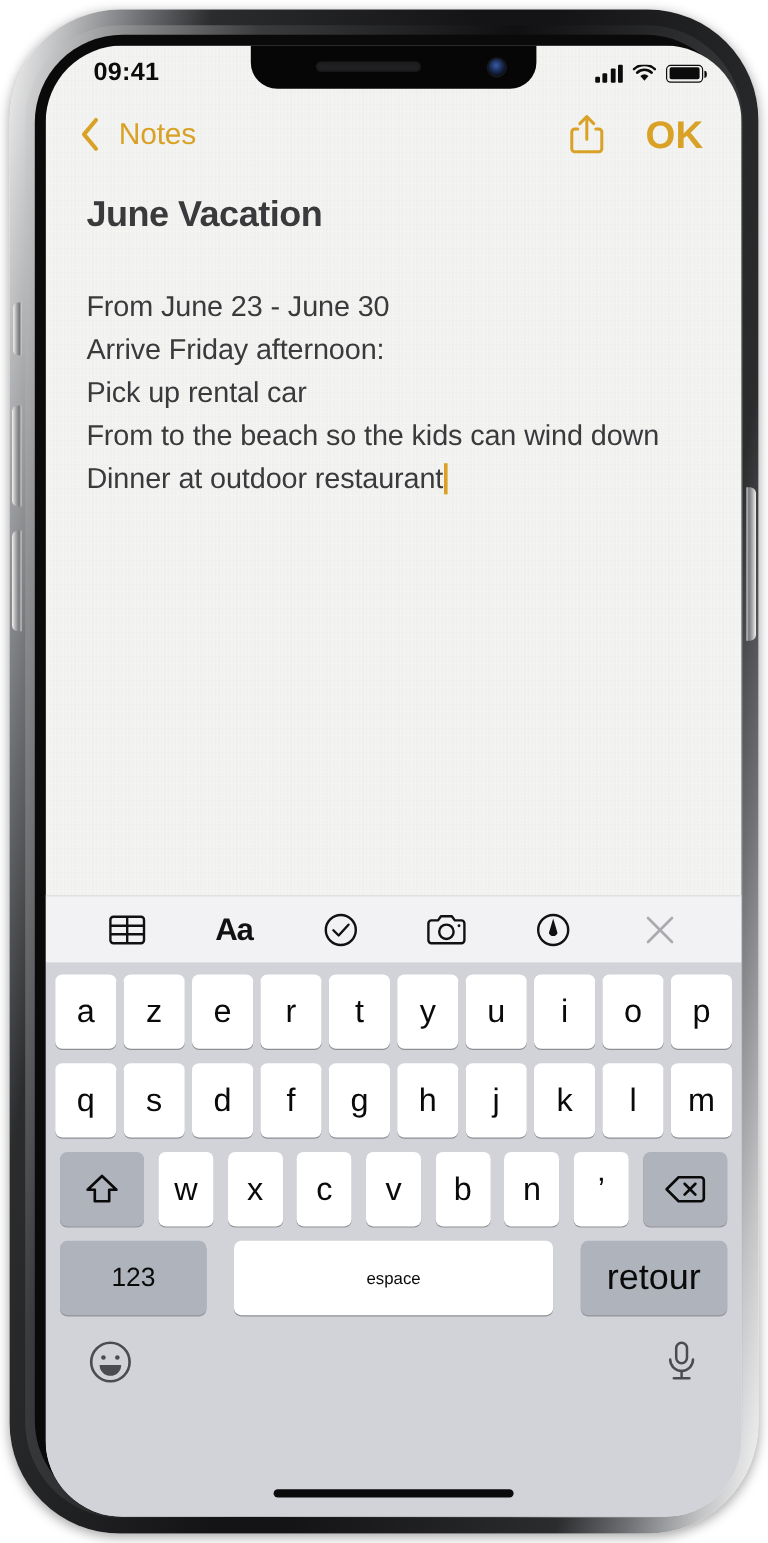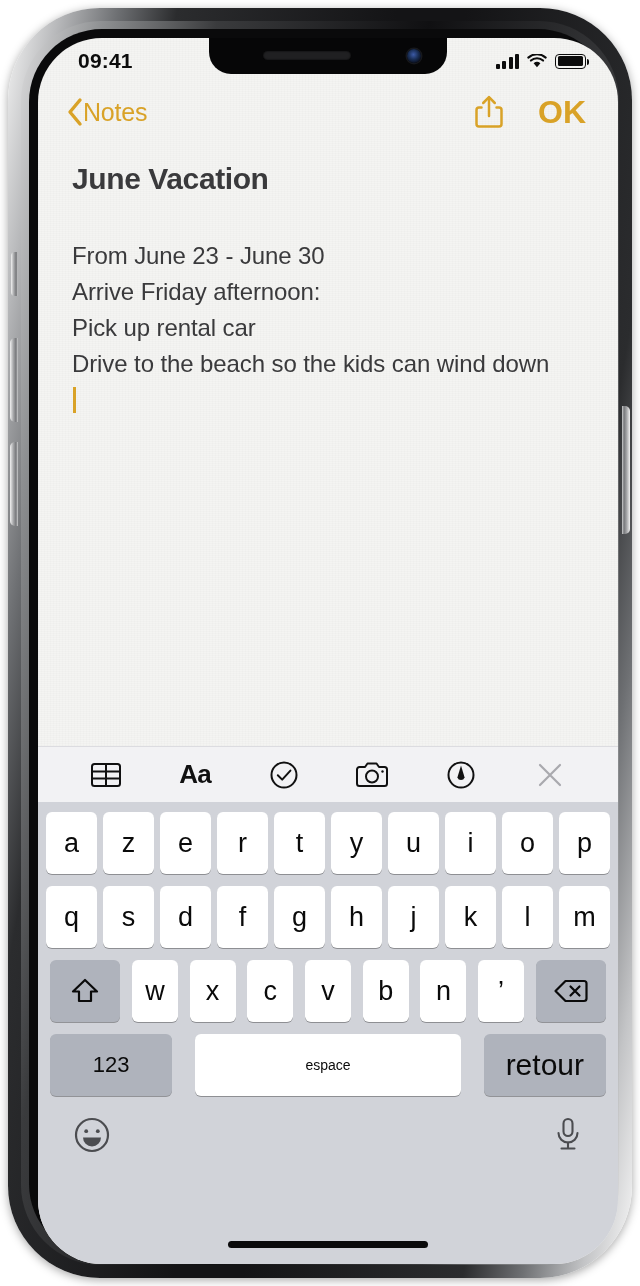--- a/index.html
+++ b/index.html
@@ -106,21 +106,21 @@
   }
   #battery-fill { height: 100%; background: #0c0c0c; border-radius: 1.6px; }
 
   
   #nav-bar {
     flex: 0 0 56px; height: 56px;
     display: flex; align-items: center; justify-content: space-between;
     padding: 0 32px 0 28px;
   }
   #back-to-notes {
-    display: flex; align-items: center; gap: 0;
+    display: flex; align-items: center; gap: 16px;
     color: #D9A227; cursor: pointer;
   }
   #chevron-left-icon { display: block; }
   #back-label { font-size: 25px; letter-spacing: -.2px; }
   #nav-right { display: flex; align-items: center; gap: 34px; }
   #ok-button { color: #D9A227; font-size: 32px; font-weight: bold; cursor: pointer; }
 
   
   #note-body {
     flex: 1 1 auto;
@@ -253,22 +253,22 @@
         <span id="ok-button">OK</span>
       </div>
     </div>
 
     <div id="note-body">
       <div id="note-title">June Vacation</div>
       <div id="note-lines">
         <div class="note-line">From June 23 - June 30</div>
         <div class="note-line">Arrive Friday afternoon:</div>
         <div class="note-line">Pick up rental car</div>
-        <div class="note-line">Drive to the beach so the kids can wind down</div>
-        <div class="note-line"><span id="caret"></span></div>
+        <div class="note-line">From to the beach so the kids can wind down</div>
+        <div class="note-line"><span>Dinner at outdoor restaurant</span><span id="caret"></span></div>
       </div>
     </div>
 
     <div id="format-toolbar">
       <div class="toolbar-btn">
         <svg width="32" height="28" viewBox="0 0 32 28">
           <rect x="2" y="3" width="28" height="22" rx="2.5" stroke="#111" stroke-width="2" fill="none"></rect>
           <path d="M2 10.5 H30 M2 17.5 H30 M16 3 V25" stroke="#111" stroke-width="2"></path>
         </svg>
       </div>

